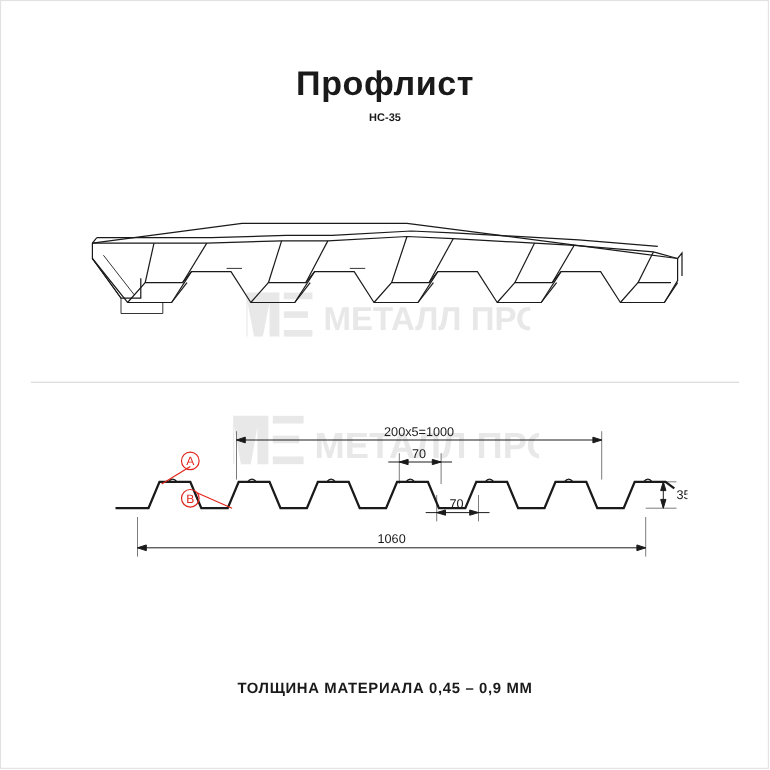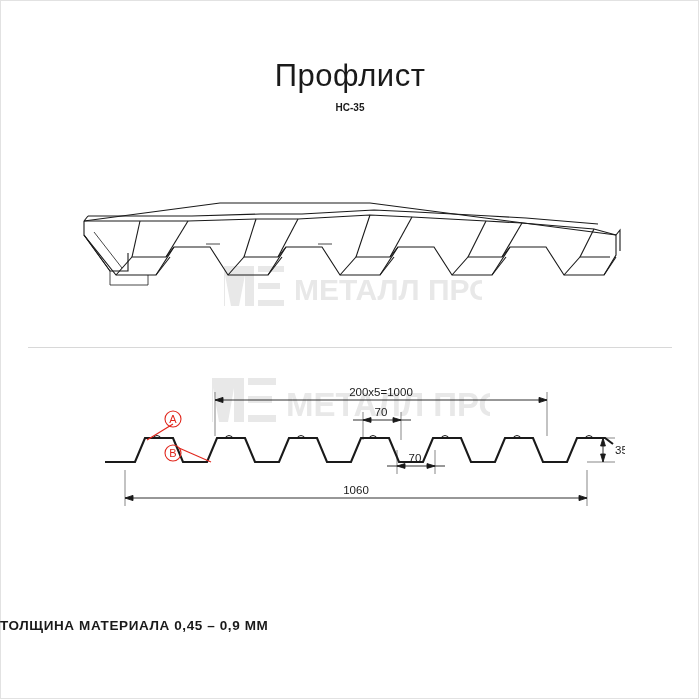--- a/index.html
+++ b/index.html
@@ -30,21 +30,21 @@
     box-sizing: border-box;
     pointer-events: none;
   }
   .title {
     position: absolute;
     top: 58px;
     left: 0;
     width: 700px;
     text-align: center;
     font-size: 31px;
-    font-weight: normal;
+    font-weight: bold;
     letter-spacing: 0.5px;
     color: #1a1a1a;
   }
   .subtitle {
     position: absolute;
     top: 102px;
     left: 0;
     width: 700px;
     text-align: center;
     font-size: 10px;
@@ -57,21 +57,21 @@
     top: 347px;
     width: 644px;
     height: 1px;
     background: #d8d8d8;
   }
   .footer-note {
     position: absolute;
     top: 618px;
     left: 0;
     width: 700px;
-    text-align: left;
+    text-align: center;
     font-size: 13.5px;
     font-weight: bold;
     letter-spacing: 0.6px;
     color: #1a1a1a;
   }
   .iso-wrap {
     position: absolute;
     left: 70px;
     top: 175px;
     width: 560px;

